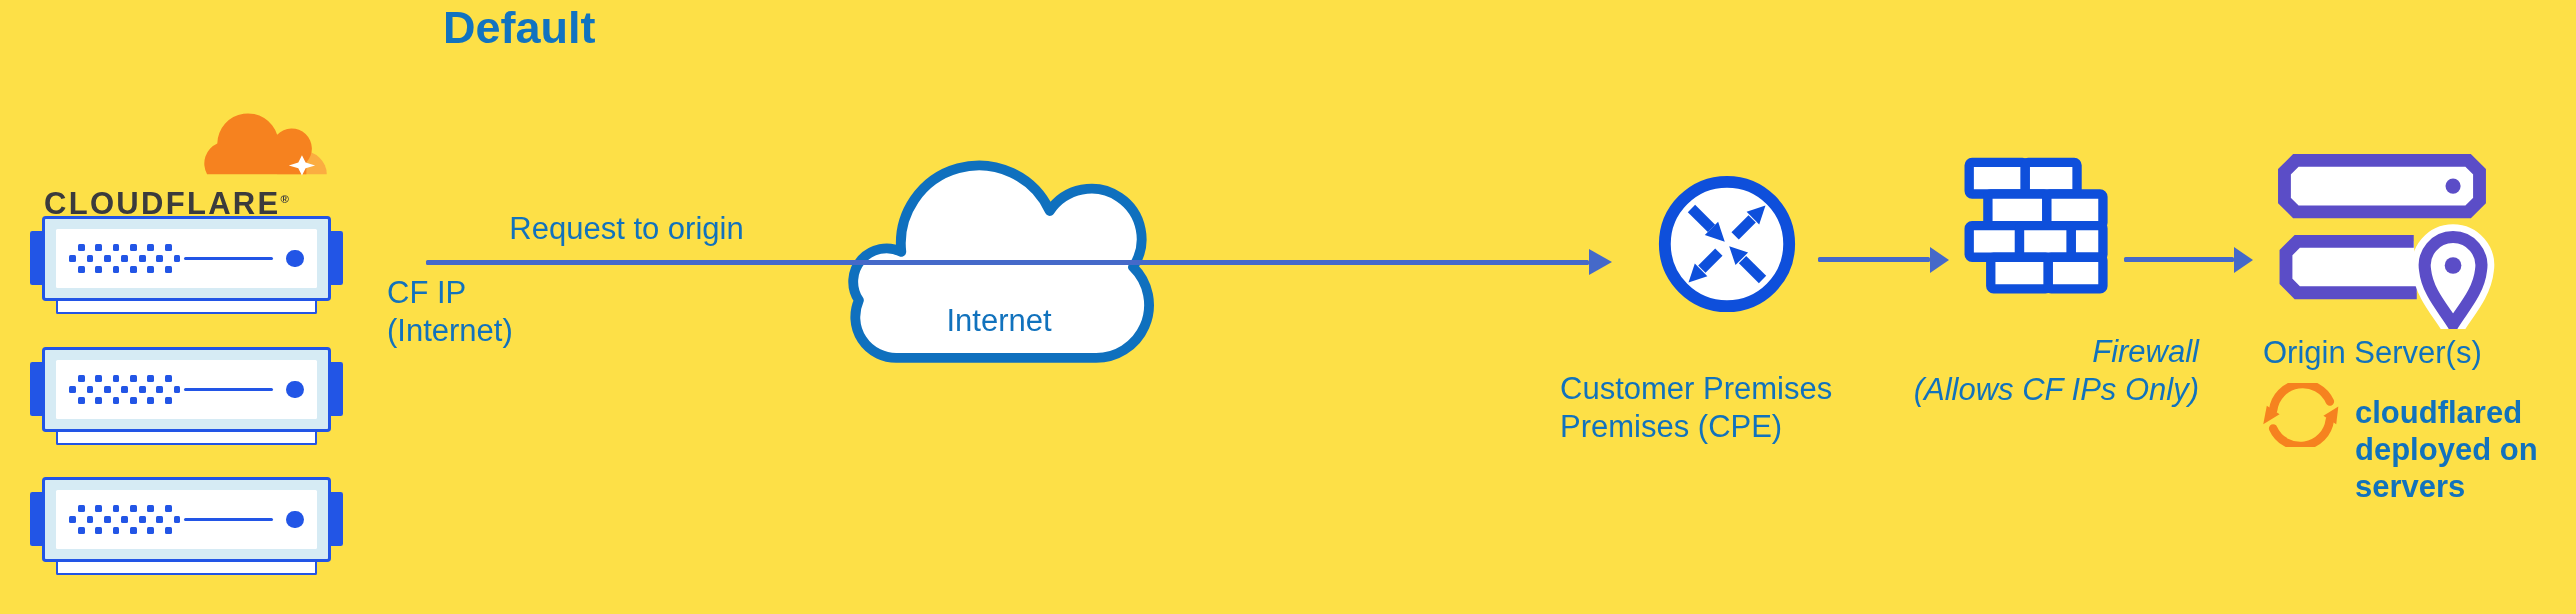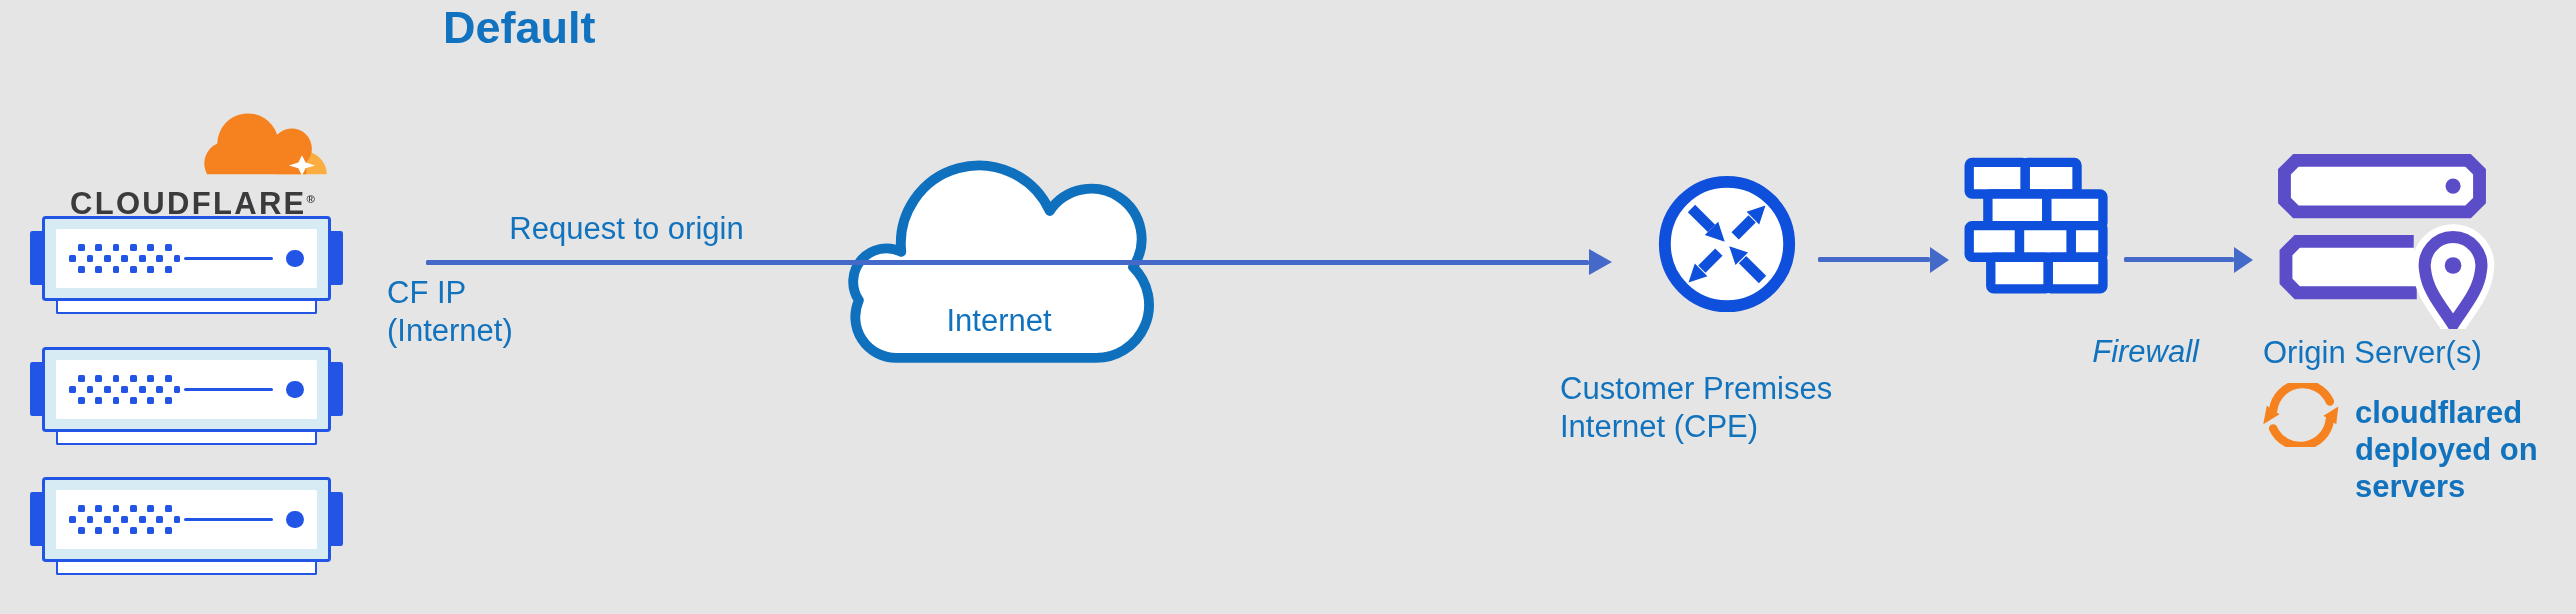--- a/index.html
+++ b/index.html
@@ -1,29 +1,29 @@
 <!DOCTYPE html>
 <html style="font-size:12px"><head>
 <meta charset="utf-8">
 <style>
   html,body{margin:0;padding:0;background:#ffffff;}
   .canvas{
-    position:relative;width:2576px;height:614px;background:#e5e5e5;overflow:hidden;
+    position:relative;width:2576px;height:614px;background:#fde047;overflow:hidden;
     font-family:"Liberation Sans", sans-serif;
   }
   .page-title{
     position:absolute;left:443px;top:0px;font-size:45px;line-height:56px;
     font-weight:600;color:#1173C0;white-space:nowrap;
   }
   
   .logo{position:absolute;left:44px;top:107px;width:297px;}
   .logo-cloud{display:block;margin-left:145px;width:150px;height:73px;}
   .wordmark{
     font-size:31px;font-weight:bold;letter-spacing:2.3px;color:#3B3B3D;
-    margin-top:6px;white-space:nowrap;text-align:center;
+    margin-top:6px;white-space:nowrap;
   }
   .wordmark sup{font-size:11.4px;letter-spacing:0;}
   
   .server{position:absolute;left:30px;width:313px;height:99px;}
   .srv1{top:216px;} .srv2{top:347px;} .srv3{top:477px;}
   .server-tray{
     position:absolute;left:26px;right:26px;top:81px;height:16.6px;
     background:#ffffff;border:2.3px solid #2255E6;border-radius:1.5px;box-sizing:border-box;
   }
   .server-tab{position:absolute;top:15px;width:13.6px;height:54px;background:#2255E6;border-radius:2.3px;}
@@ -222,41 +222,42 @@
       <line x1="111" y1="89" x2="134" y2="66"></line>
       <polygon points="152,48 143.5,73.5 126.5,56.5" stroke="none"></polygon>
       <line x1="89" y1="111" x2="66" y2="134"></line>
       <polygon points="48,152 73.5,143.5 56.5,126.5" stroke="none"></polygon>
       <line x1="148" y1="148" x2="121" y2="121"></line>
       <polygon points="103,103 128.5,111.5 111.5,128.5" stroke="none"></polygon>
     </g>
   </svg>
   <div class="flow-label cpe-label">
     <div>Customer Premises</div>
-    <div>Internet (CPE)</div>
+    <div>Premises (CPE)</div>
   </div>
 
   <div class="h-line line-a"></div>
   <div class="arrow-head head-a"></div>
 
   <svg class="firewall-icon" viewBox="0 0 210 200">
     <g fill="#ffffff" stroke="#0E4FDB" stroke-width="13" stroke-linejoin="round">
       <rect x="10" y="8" width="78" height="44" rx="4"></rect>
       <rect x="88" y="8" width="72" height="44" rx="4"></rect>
       <rect x="36" y="52" width="82" height="44" rx="4"></rect>
       <rect x="118" y="52" width="78" height="44" rx="4"></rect>
       <rect x="10" y="96" width="70" height="44" rx="4"></rect>
       <rect x="80" y="96" width="72" height="44" rx="4"></rect>
       <rect x="152" y="96" width="44" height="44" rx="4"></rect>
       <rect x="40" y="140" width="80" height="44" rx="4"></rect>
       <rect x="120" y="140" width="76" height="44" rx="4"></rect>
     </g>
   </svg>
   <div class="flow-label firewall-label">
     <div>Firewall</div>
+    <div>(Allows CF IPs Only)</div>
   </div>
 
   <div class="h-line line-b"></div>
   <div class="arrow-head head-b"></div>
 
   <svg class="origin-icon" viewBox="0 0 300 250">
     <g stroke="#5B4DC7" stroke-width="17" fill="#ffffff" stroke-linejoin="miter">
       <path d="M34 27 L262 27 L277 42 L277 80 L262 95 L34 95 L19 80 L19 42 Z"></path>
       <path d="M190 134 L36 134 L21 149 L21 187 L36 202 L194 202"></path>
     </g>

